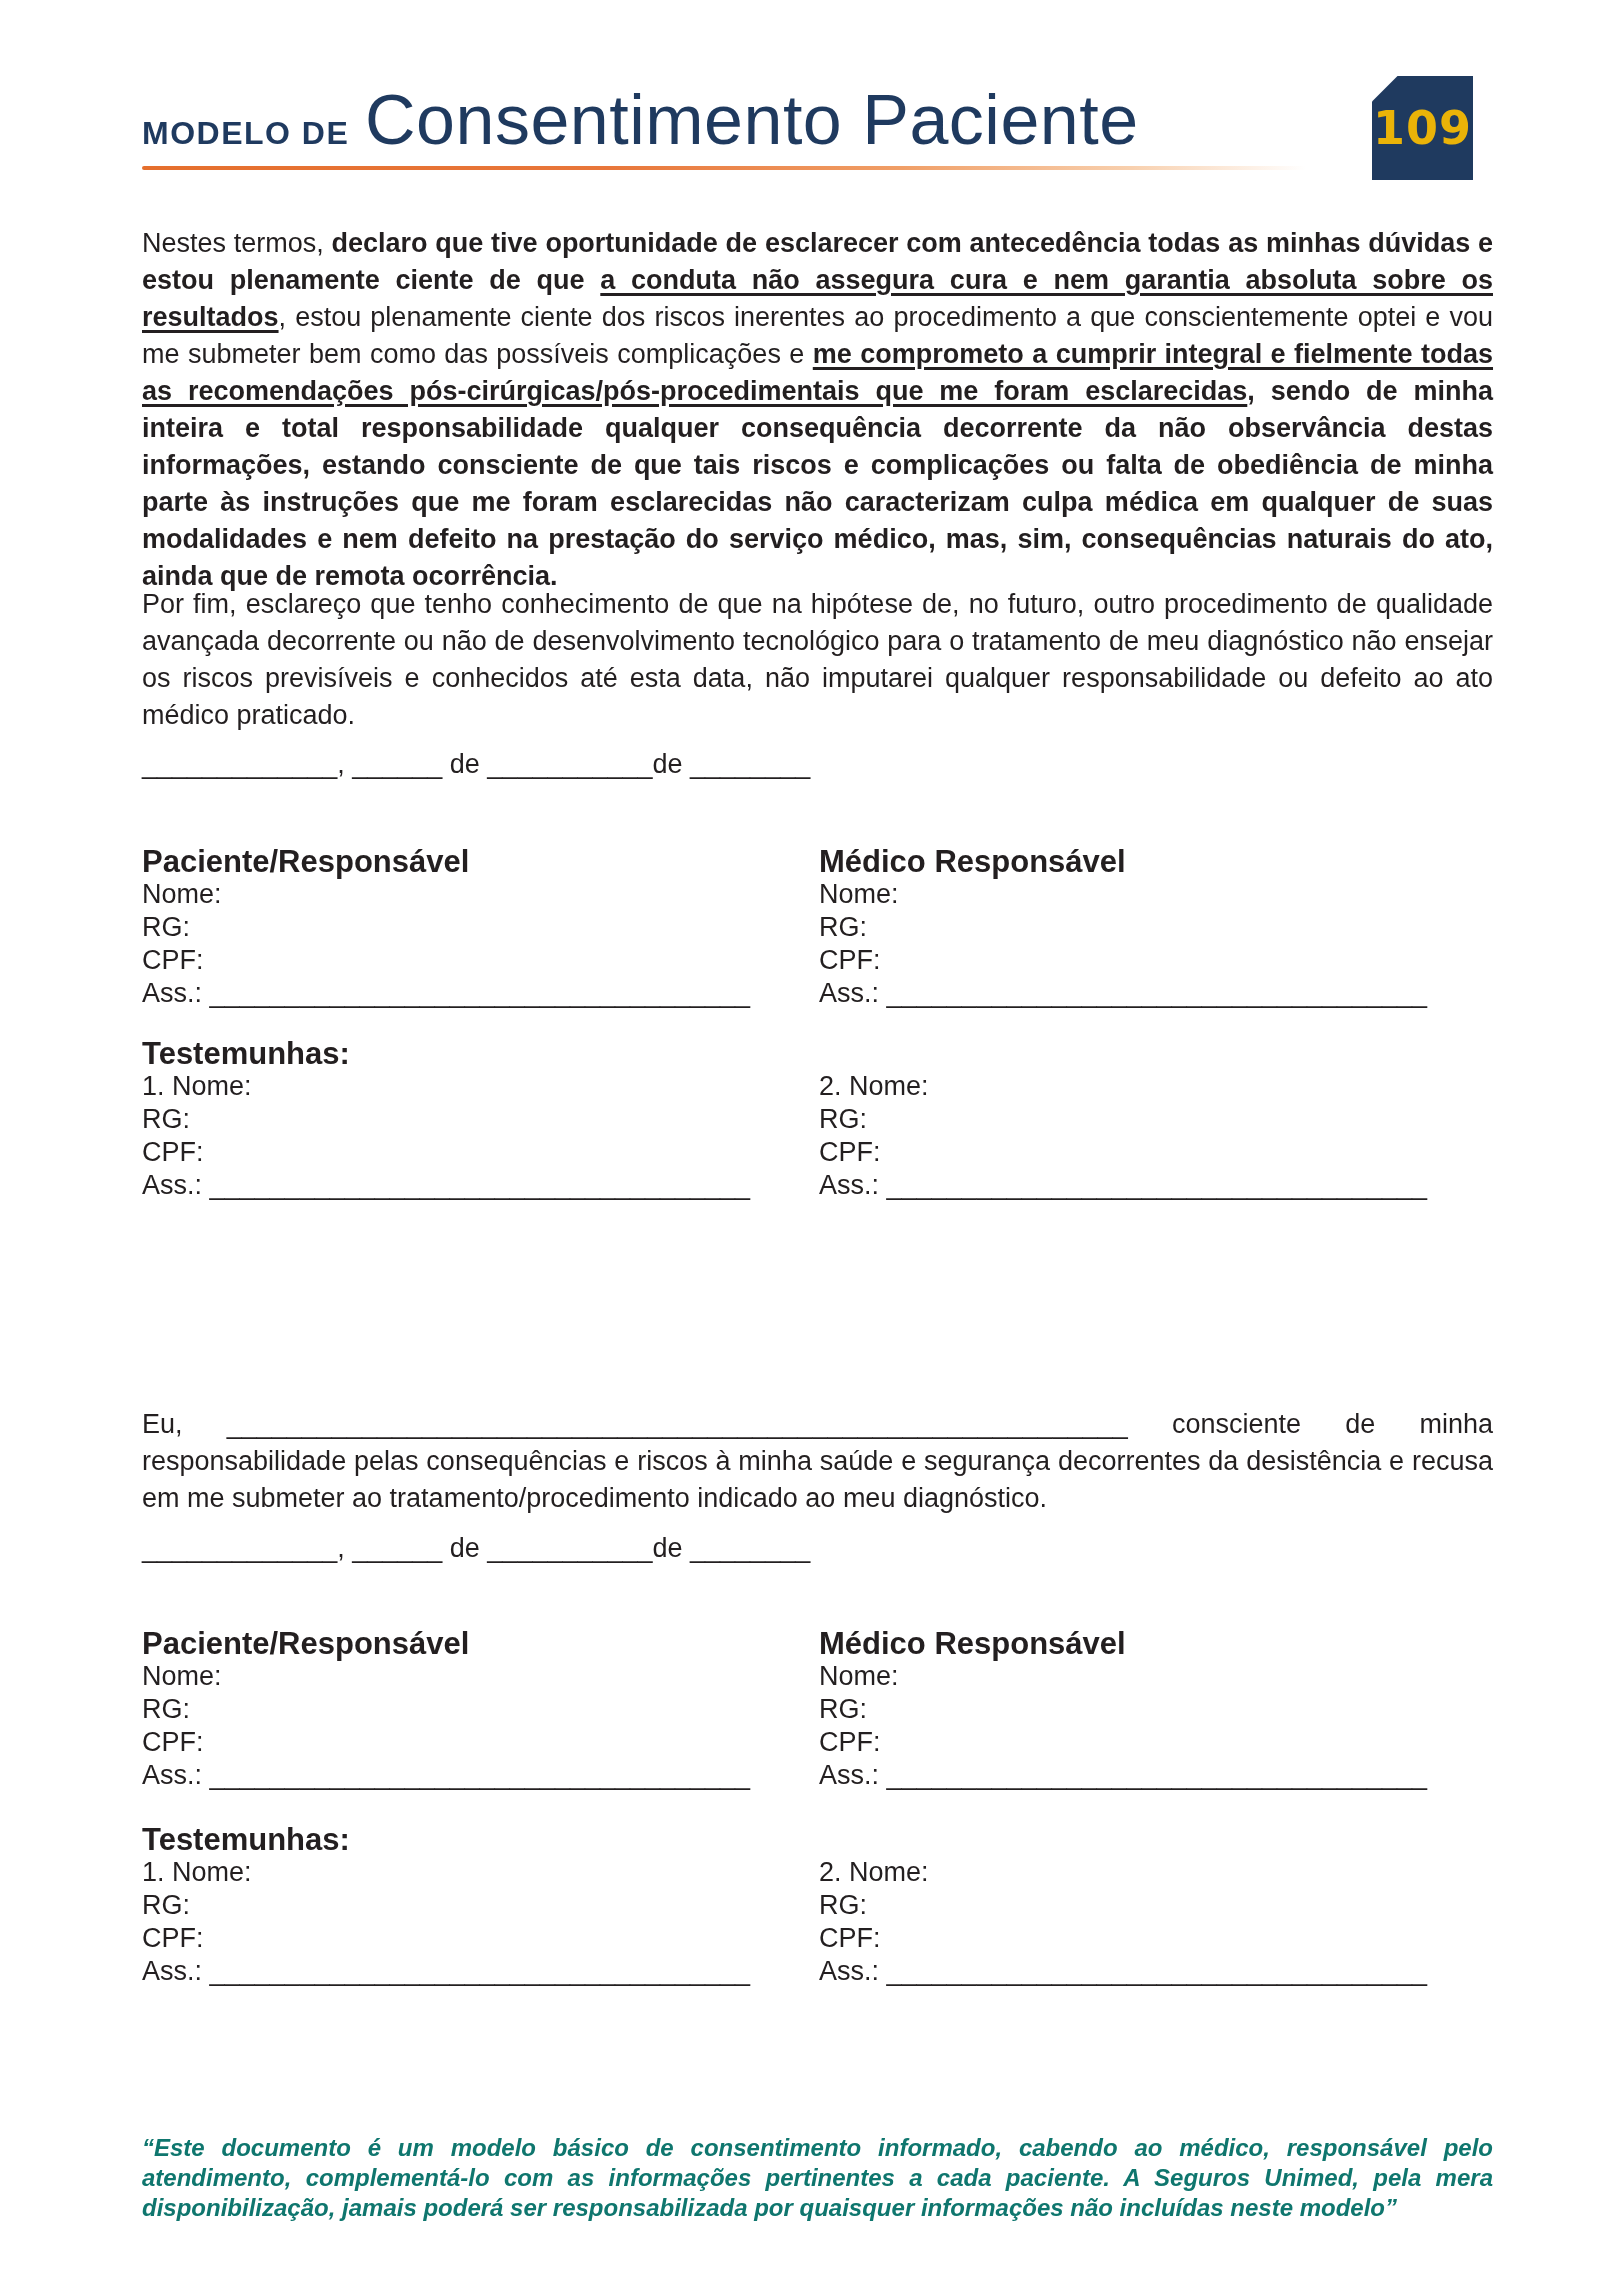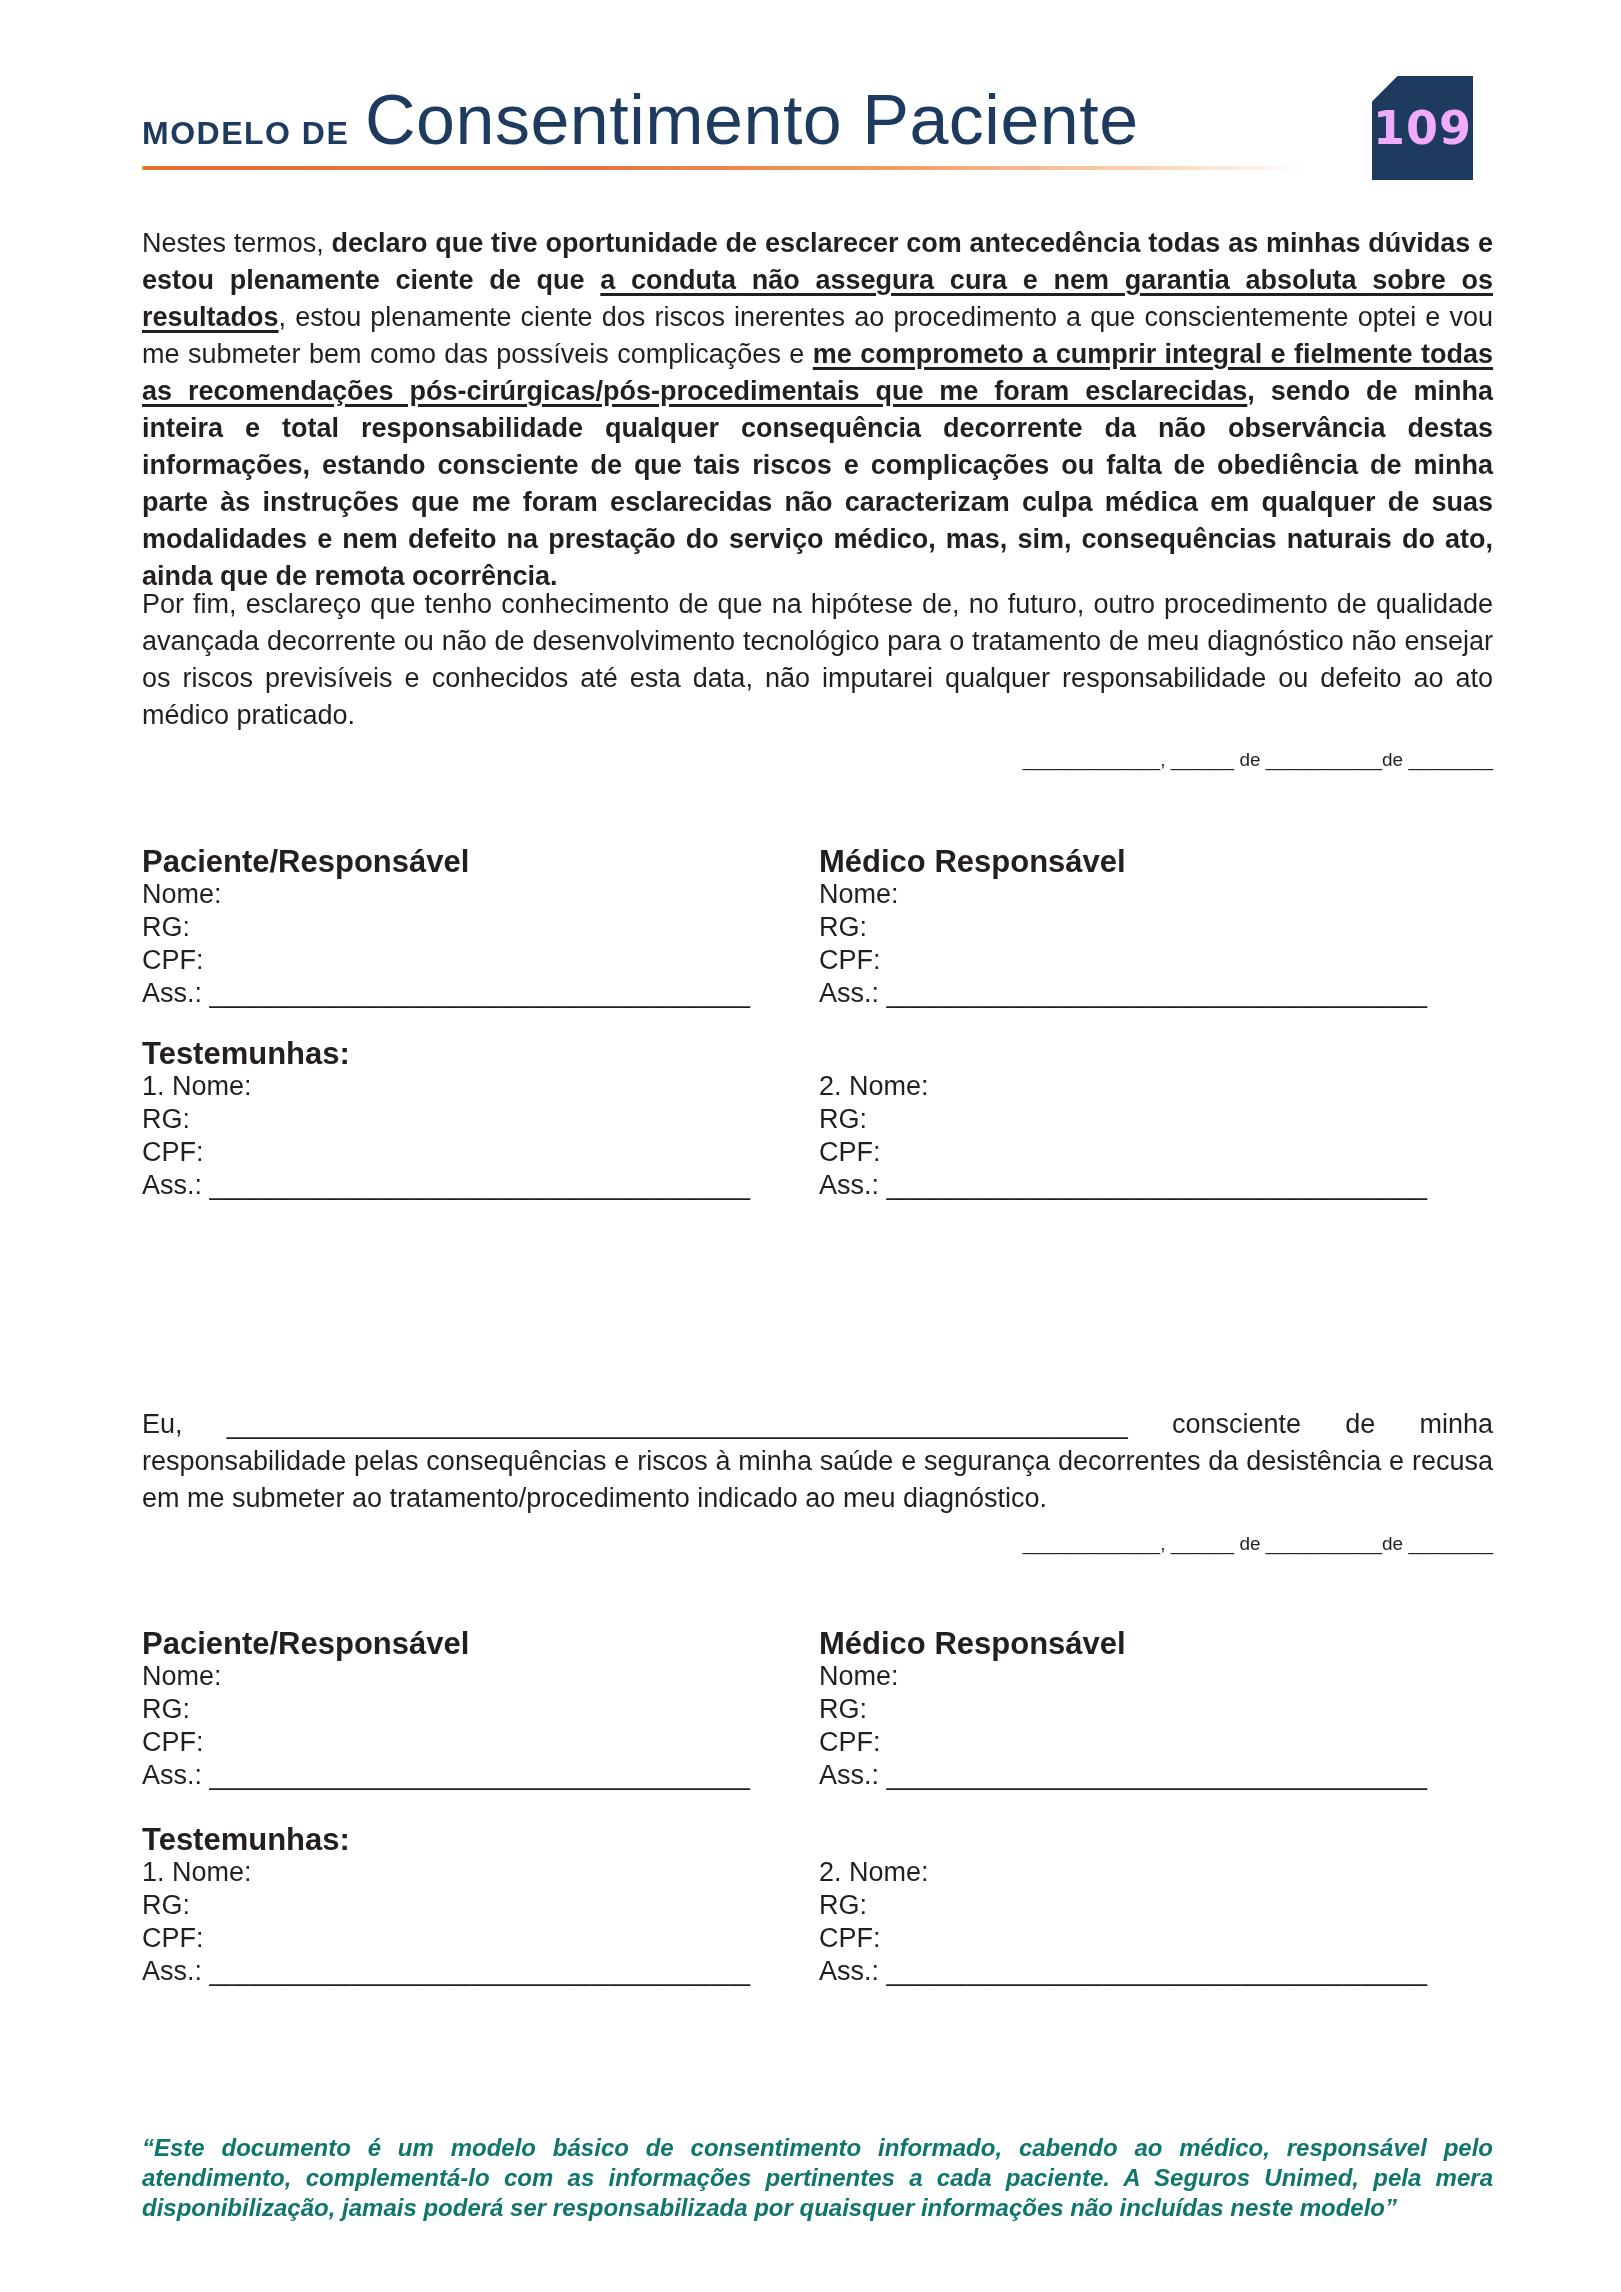--- a/index.html
+++ b/index.html
@@ -27,29 +27,29 @@
   .rule{
     top:166px;height:3.9px;width:1164px;border-radius:2px;
     background:linear-gradient(90deg,#e56f2d 0%,#e8763a 40%,#f09e66 65%,#f8d0ae 85%,rgba(255,255,255,0) 100%);
   }
   .badge{
     top:76px;left:1372px;width:101px;height:104px;
     background:var(--navy);
     clip-path:polygon(25.5px 0,100% 0,100% 100%,0 100%,0 25.5px);
     display:flex;align-items:center;justify-content:center;
   }
-  .badge span{color:#f0abfc;font-size:46px;font-weight:700;letter-spacing:1px;font-family:"DejaVu Sans",sans-serif;}
+  .badge span{color:#eab308;font-size:46px;font-weight:700;letter-spacing:1px;font-family:"DejaVu Sans",sans-serif;}
 
   
   .para{margin:0;font-size:27px;line-height:37px;text-align:justify;}
   .b{font-weight:700;}
   .u{text-decoration:underline;text-decoration-thickness:2.5px;text-underline-offset:3.9px;}
   #para1{top:225px;}
   #para2{top:586px;}
-  .dateline{margin:0;font-size:19px;white-space:nowrap;text-align:right;}
+  .dateline{margin:0;font-size:27px;white-space:nowrap;}
   #dateline1{top:749px;}
   #dateline2{top:1533px;}
 
   
   .sigcols{display:flex;}
   .sigcol{width:677px;}
   .sigcol2{width:673px;}
   .coltitle{font-weight:700;font-size:31px;line-height:33px;}
   .row{font-size:27px;line-height:33px;white-space:nowrap;}
   #sig1{top:845px;} #wit1{top:1037px;}

